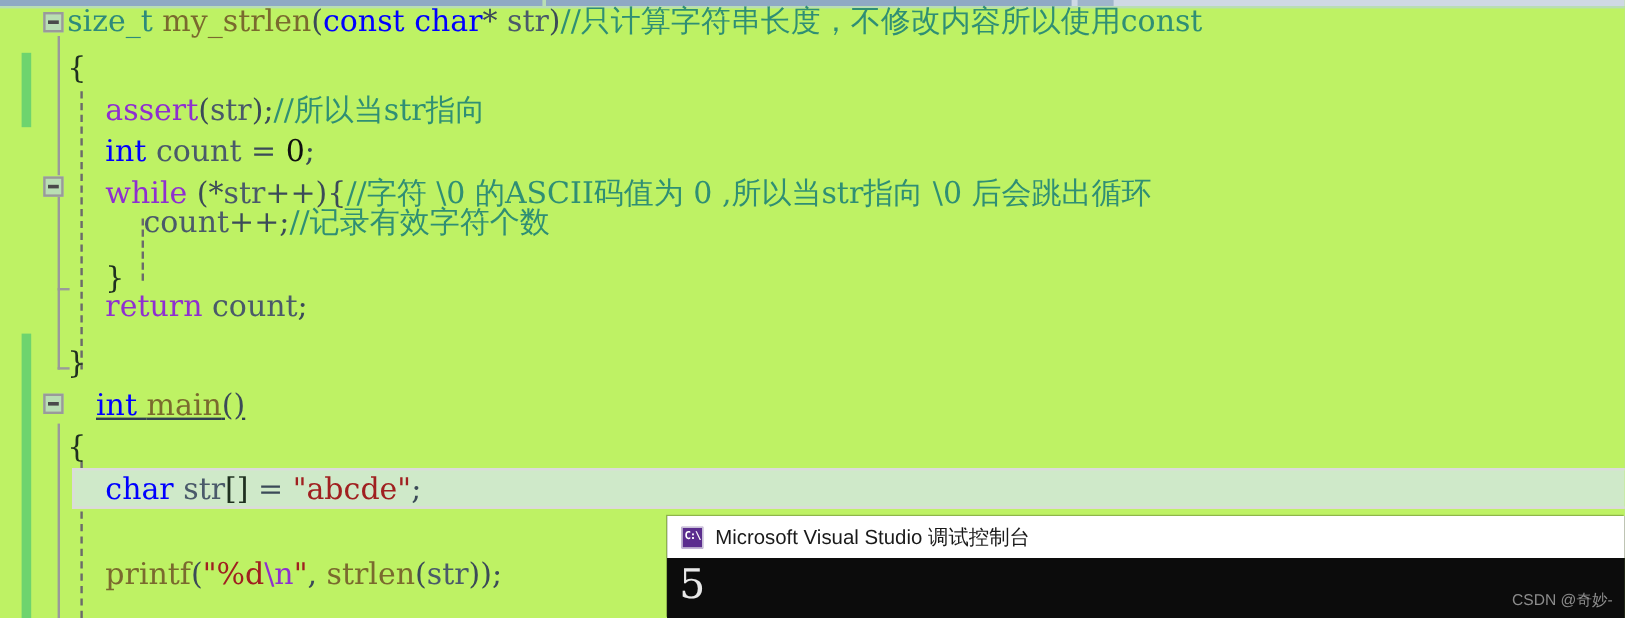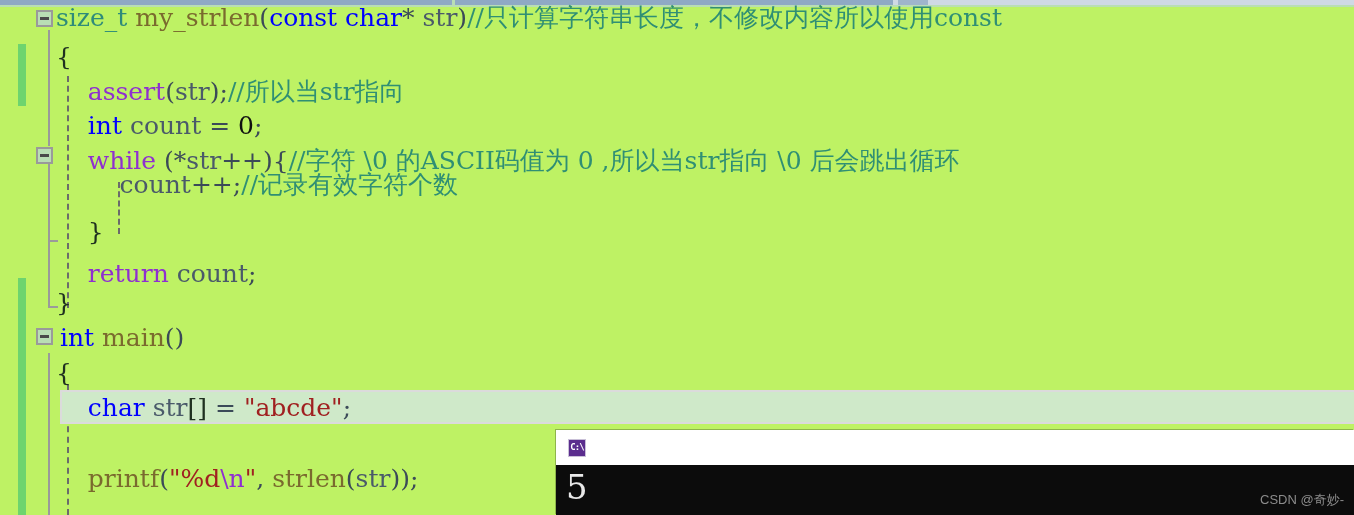--- a/index.html
+++ b/index.html
@@ -245,34 +245,35 @@
   <div class="current-line"></div>
 
   <div id="code-layer">
       <div class="code-line" style="top: 5px; left: 56px;"><span class="t-type">size_t</span><span class="t-punct"> </span><span class="t-fnname">my_strlen</span><span class="t-punct">(</span><span class="t-keyword">const</span><span class="t-punct"> </span><span class="t-keyword">char</span><span class="t-punct">*</span><span class="t-punct"> </span><span class="t-ident">str</span><span class="t-punct">)</span><span class="t-comment">//只计算字符串长度，不修改内容所以使用const</span></div>
       <div class="code-line" style="top: 44px; left: 56px;"><span class="t-brace">{</span></div>
       <div class="code-line" style="top: 79px; left: 56px;"><span class="t-punct">    </span><span class="t-ctrl">assert</span><span class="t-punct">(</span><span class="t-ident">str</span><span class="t-punct">);</span><span class="t-comment">//所以当str指向</span></div>
       <div class="code-line" style="top: 113px; left: 56px;"><span class="t-punct">    </span><span class="t-keyword">int</span><span class="t-punct"> </span><span class="t-ident">count</span><span class="t-punct"> = </span><span class="t-num">0</span><span class="t-punct">;</span></div>
       <div class="code-line" style="top: 148px; left: 56px;"><span class="t-punct">    </span><span class="t-ctrl">while</span><span class="t-punct"> (*</span><span class="t-ident">str</span><span class="t-punct">++){</span><span class="t-comment">//字符 \0 的ASCII码值为 0 ,所以当str指向 \0 后会跳出循环</span></div>
       <div class="code-line" style="top: 172px; left: 56px;"><span class="t-punct">        </span><span class="t-ident">count</span><span class="t-punct">++;</span><span class="t-comment">//记录有效字符个数</span></div>
       <div class="code-line" style="top: 219px; left: 56px;"><span class="t-brace">    }</span></div>
-      <div class="code-line" style="top: 261px; left: 56px;"><span class="t-punct">    </span><span class="t-ctrl">return</span><span class="t-punct"> </span><span class="t-ident">count</span><span class="t-punct">;</span></div>
+      <div class="code-line" style="top: 242px; left: 56px;"><span class="t-punct">    </span><span class="t-ctrl">return</span><span class="t-punct"> </span><span class="t-ident">count</span><span class="t-punct">;</span></div>
       <div class="code-line" style="top: 290px; left: 56px;"><span class="t-brace">}</span></div>
-      <div class="code-line" style="top: 325px; left: 60px;"><span class="t-keyword">int</span><span class="t-punct"> </span><span class="t-fnname">main</span><span class="t-punct">()</span></div>
+      <div class="code-line" style="top: 325px; left: 80px; text-decoration: underline;"><span class="t-keyword">int</span><span class="t-punct"> </span><span class="t-fnname">main</span><span class="t-punct">()</span></div>
       <div class="code-line" style="top: 360px; left: 56px;"><span class="t-brace">{</span></div>
       <div class="code-line" style="top: 395px; left: 56px;"><span class="t-punct">    </span><span class="t-keyword">char</span><span class="t-punct"> </span><span class="t-ident">str</span><span class="t-brace">[]</span><span class="t-punct"> = </span><span class="t-string">"abcde"</span><span class="t-punct">;</span></div>
       <div class="code-line" style="top: 430px; left: 56px;"></div>
       <div class="code-line" style="top: 466px; left: 56px;"><span class="t-punct">    </span><span class="t-fnname">printf</span><span class="t-punct">(</span><span class="t-string">"%d</span><span class="t-escape">\n</span><span class="t-string">"</span><span class="t-punct">, </span><span class="t-fnname">strlen</span><span class="t-punct">(</span><span class="t-ident">str</span><span class="t-punct">));</span></div>
     </div>
 
   <div class="console-win">
     <div class="console-title">
       <div class="console-icon">
         <span>C:\</span>
       </div>
+      <div class="console-title-text">Microsoft Visual Studio 调试控制台</div>
     </div>
     <div class="console-body">
       <div class="console-output">5</div>
       <div class="watermark">CSDN @奇妙-</div>
     </div>
   </div>
 
 </div>
 
 </body></html>

